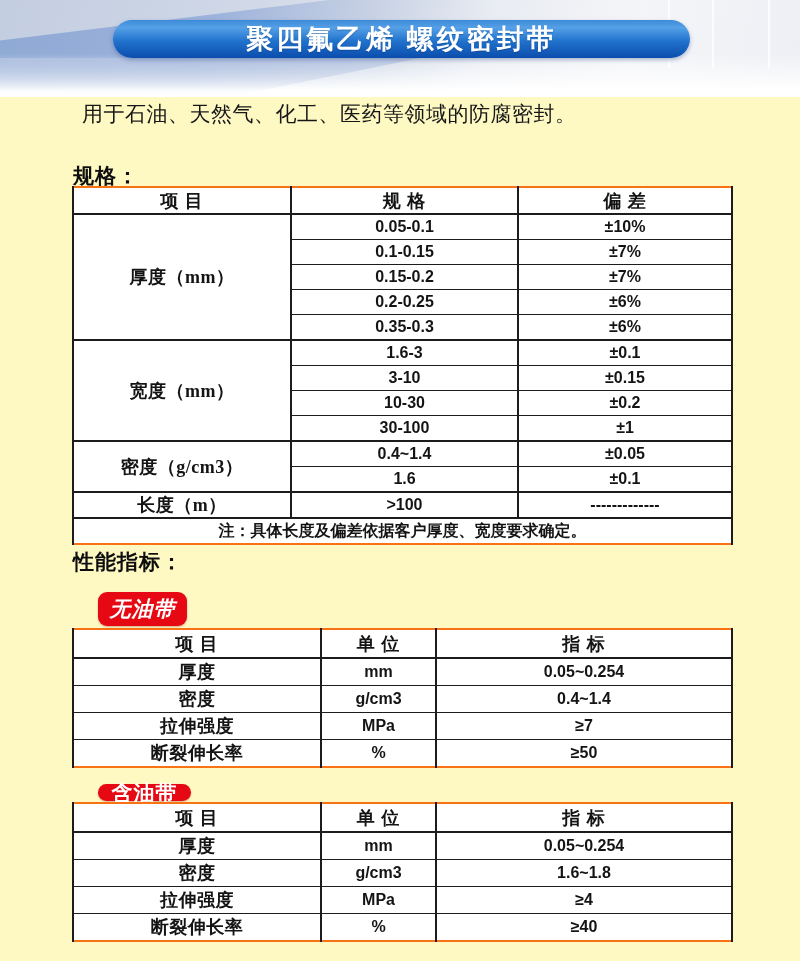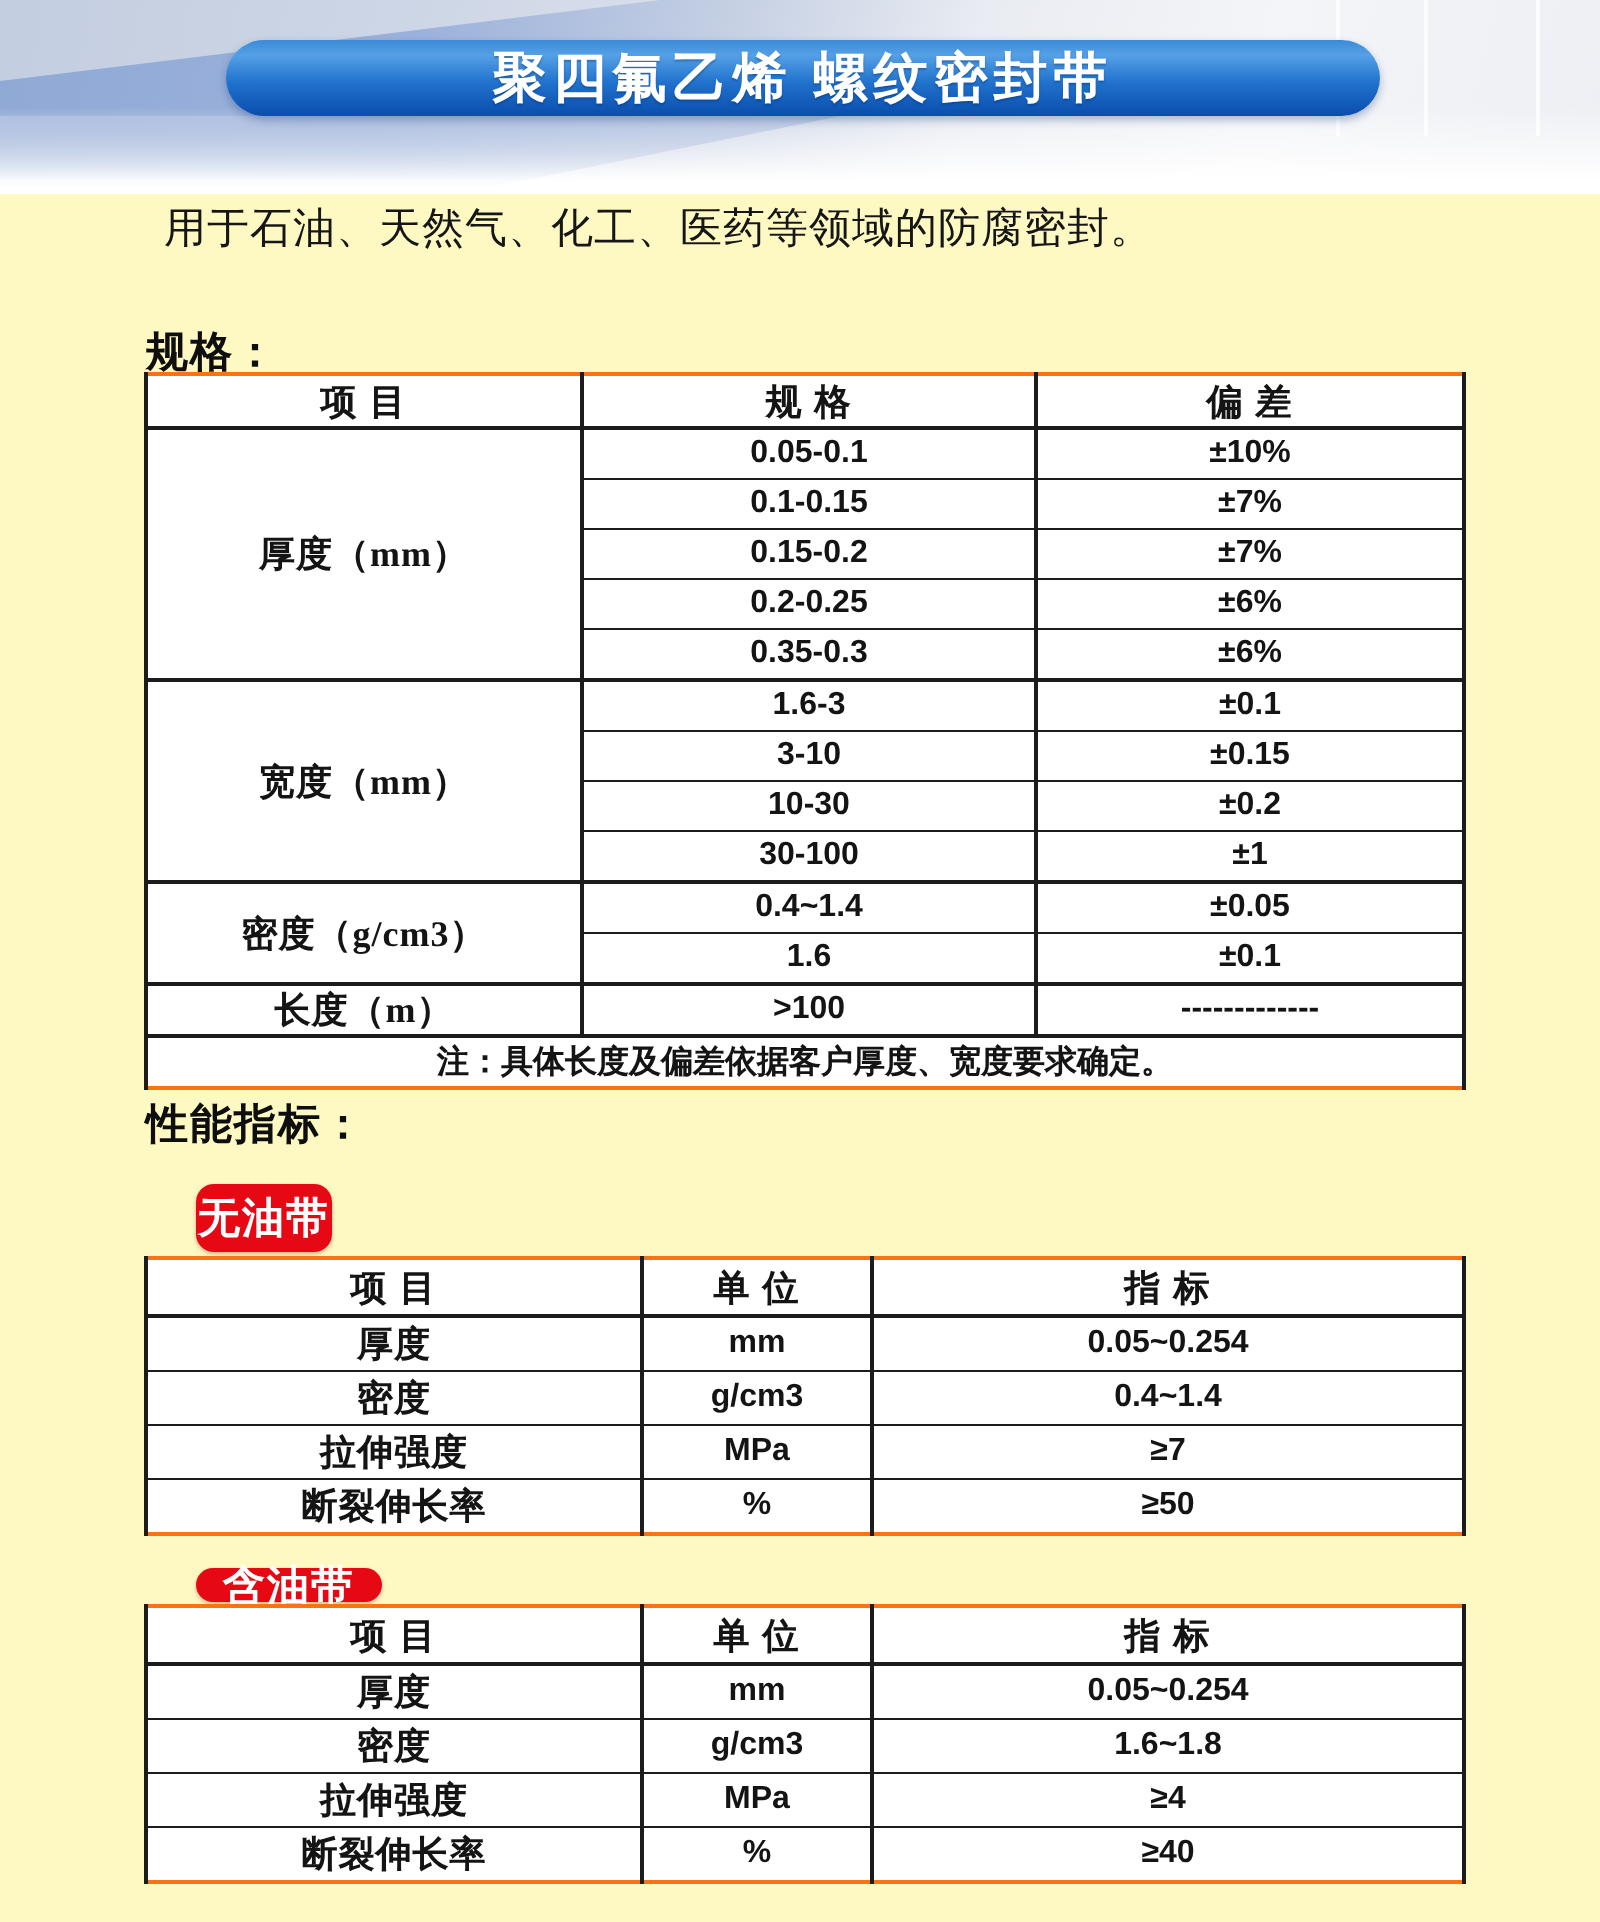--- a/index.html
+++ b/index.html
@@ -85,21 +85,21 @@
     font-family:Liberation Mono, monospace; font-size:16px; font-weight:bold;
   }
 
   
   .badge {
     position:absolute; left:98px; background:#e60914; color:#ffffff;
     border-radius:9px; display:flex; align-items:center; justify-content:center;
     font-family:"Liberation Serif", serif; font-weight:bold; font-size:21px; letter-spacing:1px;
     box-shadow:0 1px 2px rgba(120,0,0,.3);
   }
-  #badge-oilfree { top:592px; width:68px; height:34px; }
+  #badge-oilfree { top:592px; width:89px; height:34px;font-style:italic; }
   #badge-oil     { top:784px; width:93px; height:17px; }
 </style>
 </head>
 <body>
 
 <div class="page">
 
   <div class="hero">
     <div class="hero-wedge"></div>
     <div class="hero-floor"></div>

